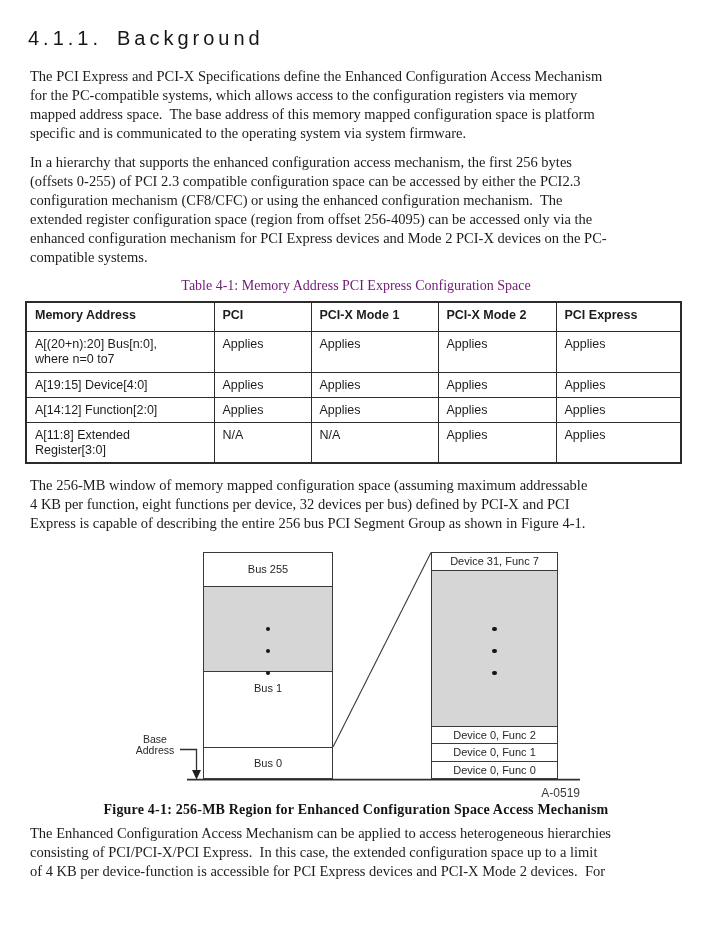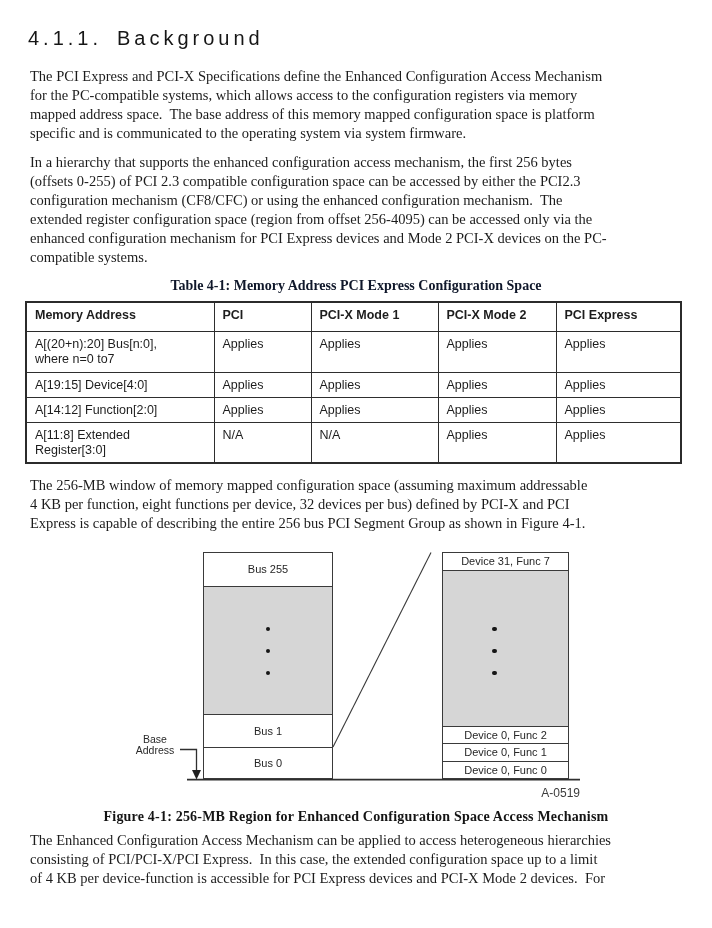--- a/index.html
+++ b/index.html
@@ -20,21 +20,21 @@
     margin:13px 20px 0 30px; font-size:14.5px; line-height:19px;
     white-space:pre-wrap; color:#1c1c1c;
   }
   .para1 { margin-top:17px; }
   .para2 { margin-top:10px; }
   .para3 { margin-top:12px; }
   .para4 { margin-top:5px; }
   
   .tcaption {
     margin-top:9px; height:19px; line-height:19px; text-align:center;
-    font-weight:bold; font-size:14px; color:#0f172a;
+    font-weight:normal; font-size:14px; color:#701a75;
   }
   table.cfg {
     margin:6px 0 0 25px; width:655px; border-collapse:collapse;
     border:2.2px solid #2b2b2b; table-layout:fixed;
     font-family:"Liberation Sans", sans-serif; font-size:12.5px; color:#1d1d1d;
   }
   table.cfg th, table.cfg td {
     border:1.3px solid #2e2e2e; text-align:left; vertical-align:top;
     padding:5px 6px 4px 8px; line-height:15px; white-space:pre-line;
   }
@@ -48,42 +48,42 @@
     border:1.4px solid #3a3a3a; background:#ffffff;
     display:flex; flex-direction:column;
     font-family:"Liberation Sans", sans-serif; font-size:11px; color:#262626;
   }
   .stack .lbl { text-align:center; background:#ffffff; flex:0 0 auto; }
   .stack .gray { flex:1 1 auto; background:#d6d6d6; border-top:1.2px solid #3a3a3a; }
   .stack .bt { border-top:1.2px solid #3a3a3a; }
   .bus-stack { left:203px; width:130px; }
   .bus-stack .top { height:33px; line-height:32px; }
   .bus-stack .mid { height:33px; line-height:32px;text-align:center; }
-  .bus-stack .bottom { height:31px; line-height:30px; }
-  .dev-stack { left:442px; width:127px; }
+  .bus-stack .bottom { height:31px; line-height:30px;margin-top:43px; }
+  .dev-stack { left:431px; width:127px; }
   .dev-stack .top { height:17px; line-height:16px; }
   .dev-stack .d { height:17.5px; line-height:16px; }
   .dots {
     position:absolute; top:80px; display:flex; flex-direction:column;
     align-items:center; gap:17.5px;
   }
   .dots .dot { width:4.5px; height:4.5px; border-radius:50%; background:#161616; }
   .bus-dots { left:203px; width:130px; }
   .dev-dots { left:431px; width:127px; }
   .base-addr {
     position:absolute; left:131px; top:187px; width:48px; text-align:center;
     font-family:"Liberation Sans", sans-serif; font-size:10.5px; line-height:11.5px;
     color:#2a2a2a; white-space:pre-line;
   }
   .refcode {
     position:absolute; left:536px; top:239px; width:44px; text-align:right;
     font-family:"Liberation Sans", sans-serif; font-size:12px; color:#3c3c3c;
   }
   .fcaption {
-    margin-top:11px; height:18px; line-height:18px; text-align:center;
+    margin-top:4px; height:18px; line-height:18px; text-align:center;
     font-weight:bold; font-size:14px; letter-spacing:0.2px; color:#141414;
   }
 </style>
 </head>
 <body>
 
 <div class="page">
 
   <div class="heading">
     <span class="h-num">4.1.1.</span>

